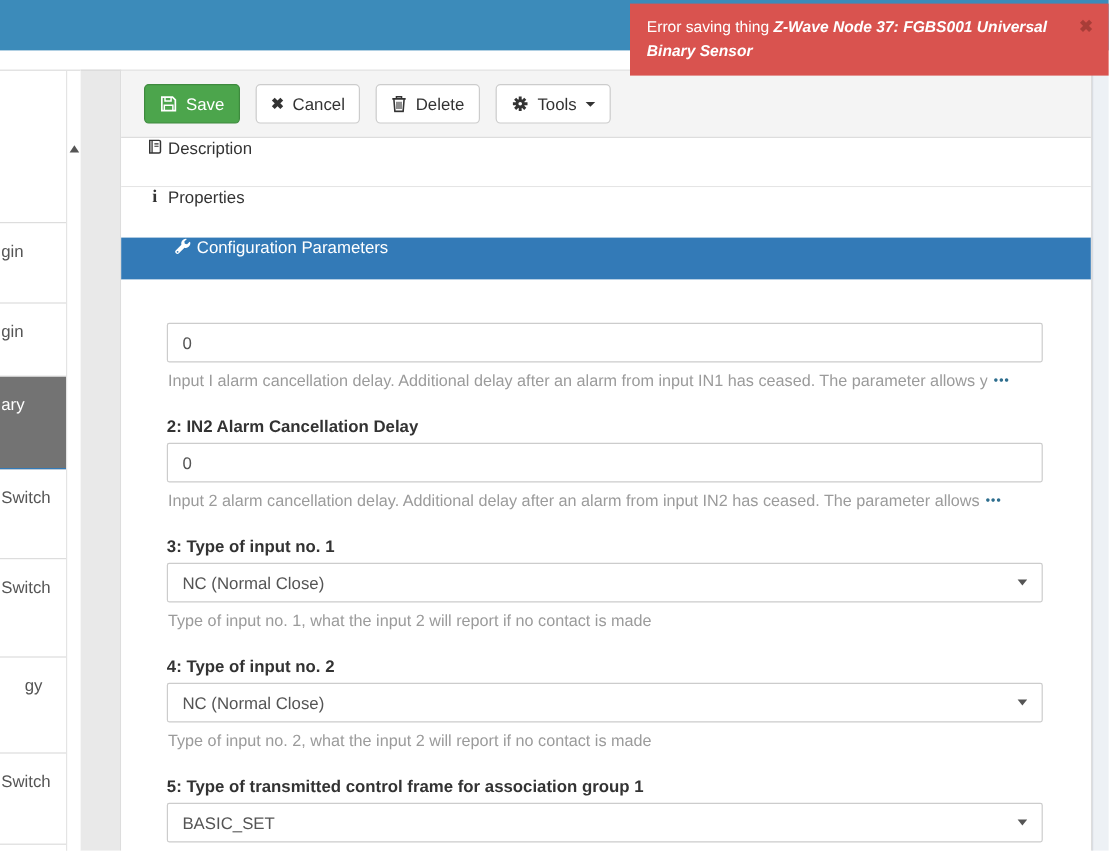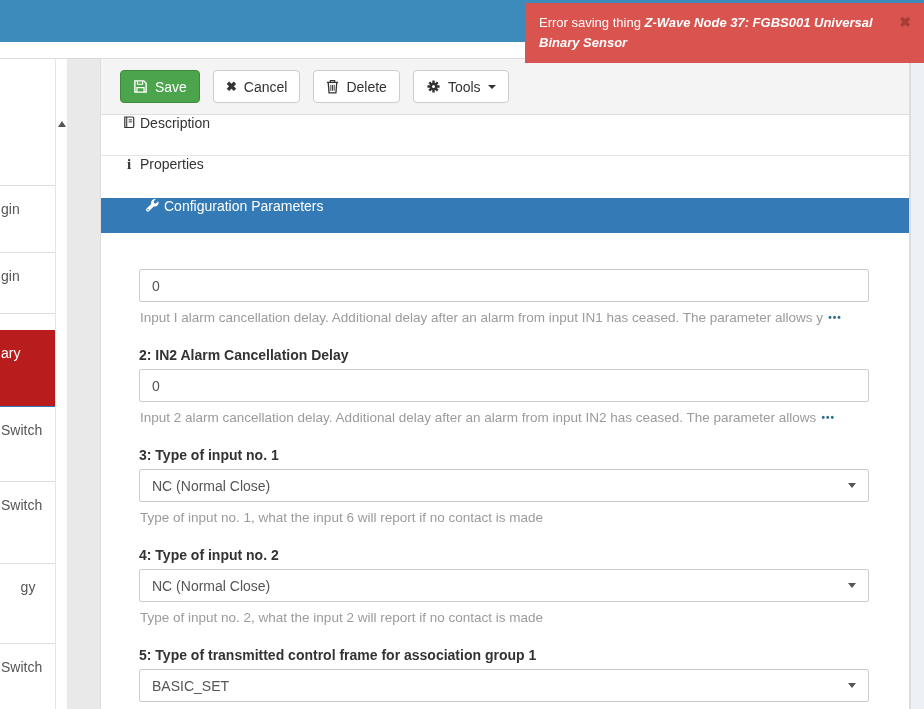--- a/index.html
+++ b/index.html
@@ -37,21 +37,21 @@
     border-right:1px solid #e4e4e4; overflow:hidden;
   }
   .sb-item {
     border-bottom:1px solid #ddd;
     padding:15px 0 0 1px;
     font-size:14px; color:#555;
     overflow:hidden; white-space:nowrap;
     cursor:pointer;
   }
   .sb-item.selected {
-    background:#b91c1c; color:#fff; border-bottom-color:#337ab7;margin-top:16px;
+    background:#737373; color:#fff; border-bottom-color:#337ab7;
   }
   .sb-scroll {
     position:absolute; left:57px; top:0; width:10px; height:651px;
   }
   .sb-arrow {
     position:absolute; top:62px; left:1px;
     width:0; height:0;
     border-left:4px solid transparent; border-right:4px solid transparent;
     border-bottom:6px solid #555;
   }
@@ -280,21 +280,21 @@
     </div>
   </div>
 
   <div class="param">
     <div class="p-label">3: Type of input no. 1</div>
     <div class="p-input">
       <span class="p-value">NC (Normal Close)</span>
       <span class="sel-caret"></span>
     </div>
     <div class="p-help">
-      <span class="p-help-text">Type of input no. 1, what the input 6 will report if no contact is made</span>
+      <span class="p-help-text">Type of input no. 1, what the input 2 will report if no contact is made</span>
 
     </div>
   </div>
 
   <div class="param">
     <div class="p-label">4: Type of input no. 2</div>
     <div class="p-input">
       <span class="p-value">NC (Normal Close)</span>
       <span class="sel-caret"></span>
     </div>

